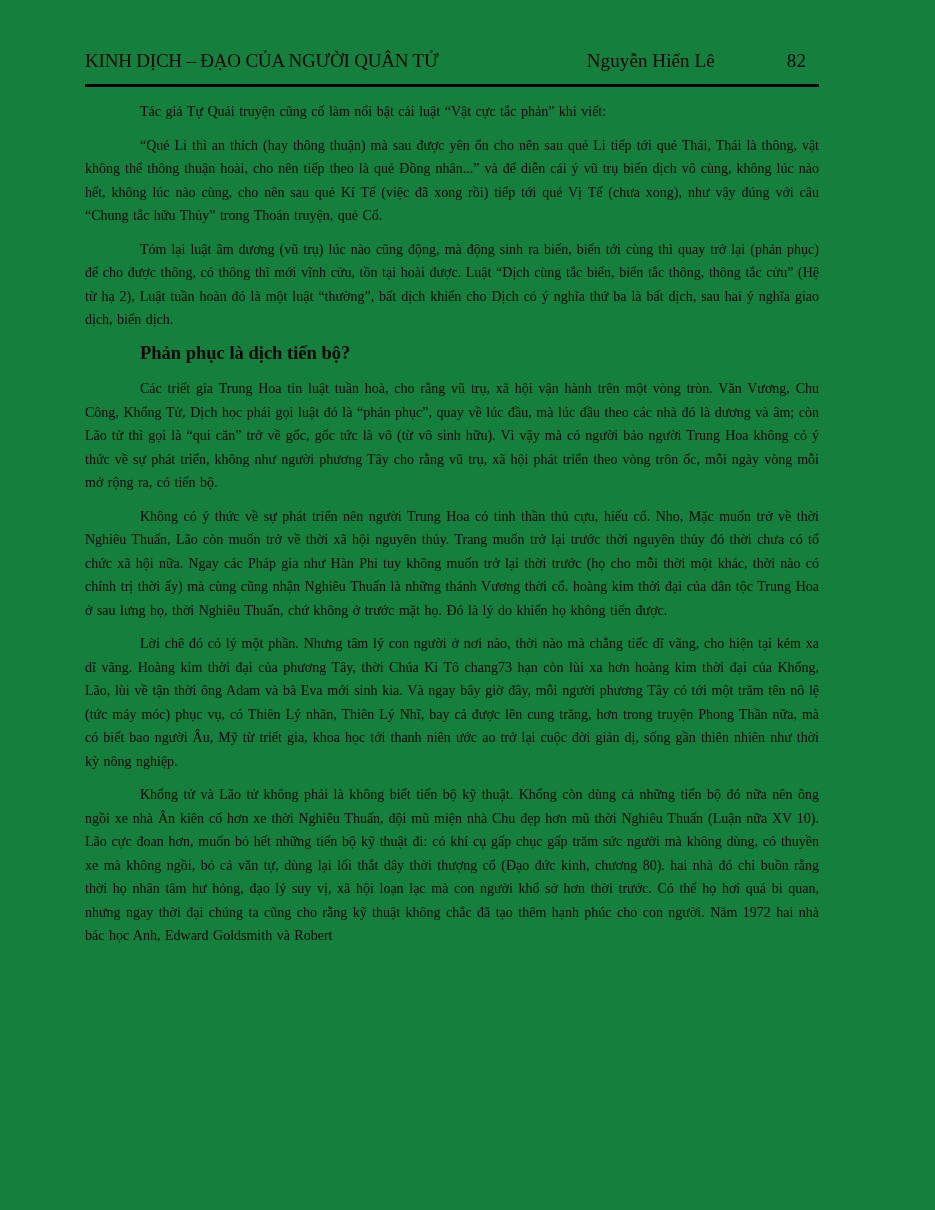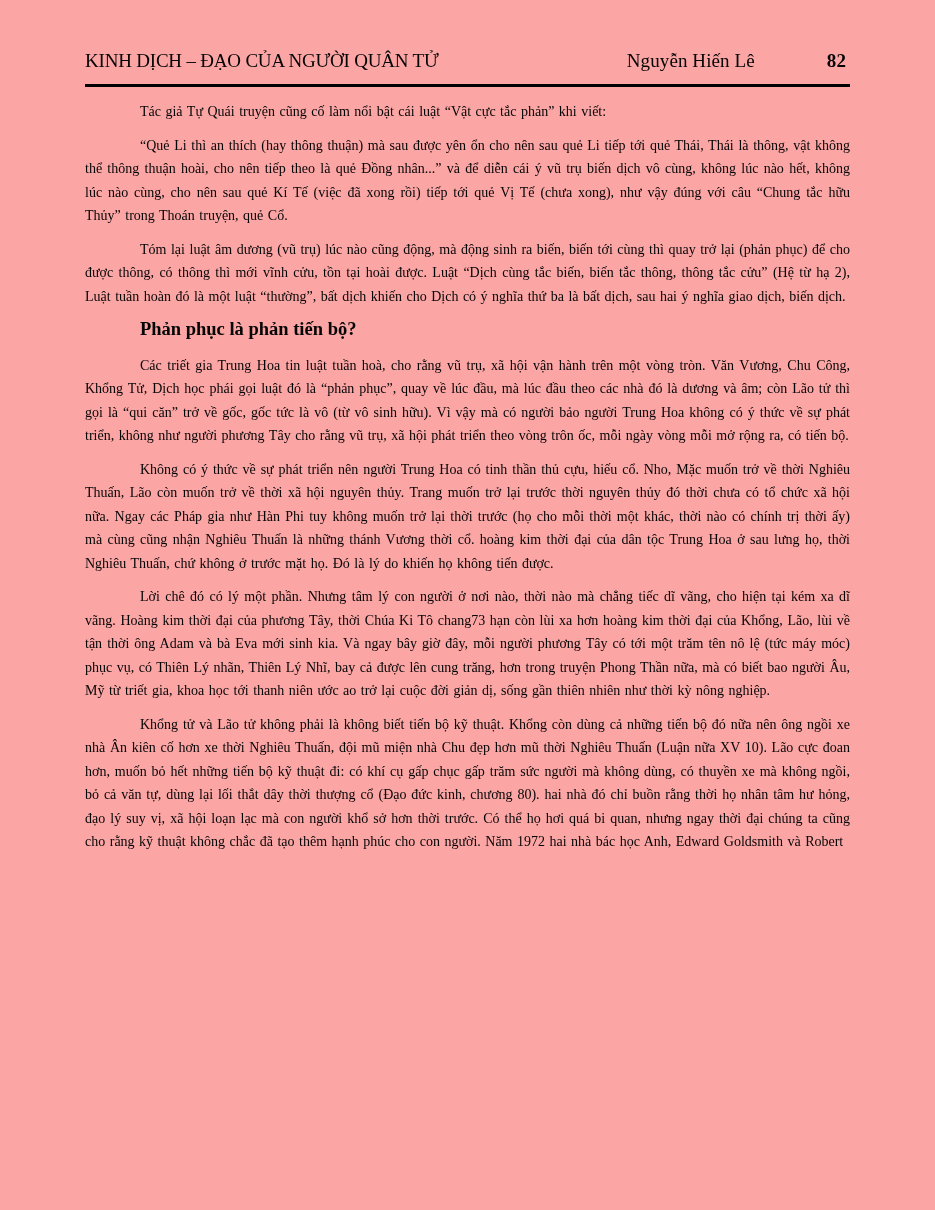--- a/index.html
+++ b/index.html
@@ -1,36 +1,36 @@
 <!DOCTYPE html>
 <html><head>
 <meta charset="utf-8">
 <style>
   html, body { margin: 0; padding: 0; background: #ffffff; }
   .page {
     position: relative;
     width: 935px;
     height: 1210px;
     box-sizing: border-box;
-    background: #fca5a5;
+    background: #15803d;
     color: #050505;
-    padding: 50px 85px 0 85px;
+    padding: 50px 116px 0 85px;
     font-family: "Liberation Serif", "DejaVu Serif", serif;
     overflow: hidden;
   }
   .page-header {
     display: flex;
     align-items: baseline;
     font-size: 19px;
     letter-spacing: 0.1px;
     white-space: nowrap;
   }
   .book-title { flex: 1 1 auto; letter-spacing: -0.2px; }
   .author-name { margin-right: 72px; font-family: Liberation Serif, serif; }
-  .page-number { margin-right: 4px; font-weight: bold; }
+  .page-number { margin-right: 13px; }
   .header-rule {
     border: none;
     border-top: 3px solid #000;
     margin: 12px 0 0 0;
   }
   .document-body { margin-top: 13px; }
   .body-par {
     font-size: 14px;
     line-height: 23.5px;
     text-align: justify;
@@ -56,20 +56,20 @@
     <span class="author-name">Nguyễn Hiến Lê</span>
     <span class="page-number">82</span>
   </div>
 
   <hr class="header-rule">
 
   <div class="document-body">
     <p class="body-par">Tác giả Tự Quái truyện cũng cố làm nổi bật cái luật “Vật cực tắc phản” khi viết:</p>
     <p class="body-par">“Quẻ Li thì an thích (hay thông thuận) mà sau được yên ổn cho nên sau quẻ Li tiếp tới quẻ Thái, Thái là thông, vật không thể thông thuận hoài, cho nên tiếp theo là quẻ Đồng nhân...” và để diễn cái ý vũ trụ biến dịch vô cùng, không lúc nào hết, không lúc nào cùng, cho nên sau quẻ Kí Tế (việc đã xong rồi) tiếp tới quẻ Vị Tế (chưa xong), như vậy đúng với câu “Chung tắc hữu Thủy” trong Thoán truyện, quẻ Cổ.</p>
     <p class="body-par">Tóm lại luật âm dương (vũ trụ) lúc nào cũng động, mà động sinh ra biến, biến tới cùng thì quay trở lại (phản phục) để cho được thông, có thông thì mới vĩnh cửu, tồn tại hoài được. Luật “Dịch cùng tắc biến, biến tắc thông, thông tắc cửu” (Hệ từ hạ 2), Luật tuần hoàn đó là một luật “thường”, bất dịch khiến cho Dịch có ý nghĩa thứ ba là bất dịch, sau hai ý nghĩa giao dịch, biến dịch.</p>
-    <h2 class="section-heading">Phản phục là phản tiến bộ?</h2>
+    <h2 class="section-heading">Phản phục là dịch tiến bộ?</h2>
     <p class="body-par">Các triết gia Trung Hoa tin luật tuần hoà, cho rằng vũ trụ, xã hội vận hành trên một vòng tròn. Văn Vương, Chu Công, Khổng Tử, Dịch học phái gọi luật đó là “phản phục”, quay về lúc đầu, mà lúc đầu theo các nhà đó là dương và âm; còn Lão tử thì gọi là “qui căn” trở về gốc, gốc tức là vô (từ vô sinh hữu). Vì vậy mà có người bảo người Trung Hoa không có ý thức về sự phát triển, không như người phương Tây cho rằng vũ trụ, xã hội phát triển theo vòng trôn ốc, mỗi ngày vòng mỗi mở rộng ra, có tiến bộ.</p>
     <p class="body-par">Không có ý thức về sự phát triển nên người Trung Hoa có tinh thần thủ cựu, hiếu cổ. Nho, Mặc muốn trở về thời Nghiêu Thuấn, Lão còn muốn trở về thời xã hội nguyên thủy. Trang muốn trở lại trước thời nguyên thủy đó thời chưa có tổ chức xã hội nữa. Ngay các Pháp gia như Hàn Phi tuy không muốn trở lại thời trước (họ cho mỗi thời một khác, thời nào có chính trị thời ấy) mà cùng cũng nhận Nghiêu Thuấn là những thánh Vương thời cổ. hoàng kim thời đại của dân tộc Trung Hoa ở sau lưng họ, thời Nghiêu Thuấn, chứ không ở trước mặt họ. Đó là lý do khiến họ không tiến được.</p>
     <p class="body-par">Lời chê đó có lý một phần. Nhưng tâm lý con người ở nơi nào, thời nào mà chẳng tiếc dĩ vãng, cho hiện tại kém xa dĩ vãng. Hoàng kim thời đại của phương Tây, thời Chúa Ki Tô chang73 hạn còn lùi xa hơn hoàng kim thời đại của Khổng, Lão, lùi về tận thời ông Adam và bà Eva mới sinh kia. Và ngay bây giờ đây, mỗi người phương Tây có tới một trăm tên nô lệ (tức máy móc) phục vụ, có Thiên Lý nhãn, Thiên Lý Nhĩ, bay cả được lên cung trăng, hơn trong truyện Phong Thần nữa, mà có biết bao người Âu, Mỹ từ triết gia, khoa học tới thanh niên ước ao trở lại cuộc đời giản dị, sống gần thiên nhiên như thời kỳ nông nghiệp.</p>
     <p class="body-par">Khổng tử và Lão tử không phải là không biết tiến bộ kỹ thuật. Khổng còn dùng cả những tiến bộ đó nữa nên ông ngồi xe nhà Ân kiên cố hơn xe thời Nghiêu Thuấn, đội mũ miện nhà Chu đẹp hơn mũ thời Nghiêu Thuấn (Luận nữa XV 10). Lão cực đoan hơn, muốn bỏ hết những tiến bộ kỹ thuật đi: có khí cụ gấp chục gấp trăm sức người mà không dùng, có thuyền xe mà không ngồi, bỏ cả văn tự, dùng lại lối thắt dây thời thượng cổ (Đạo đức kinh, chương 80). hai nhà đó chỉ buồn rằng thời họ nhân tâm hư hỏng, đạo lý suy vị, xã hội loạn lạc mà con người khổ sở hơn thời trước. Có thể họ hơi quá bi quan, nhưng ngay thời đại chúng ta cũng cho rằng kỹ thuật không chắc đã tạo thêm hạnh phúc cho con người. Năm 1972 hai nhà bác học Anh, Edward Goldsmith và Robert</p>
   </div>
 
 </div>
 
 </body></html>

